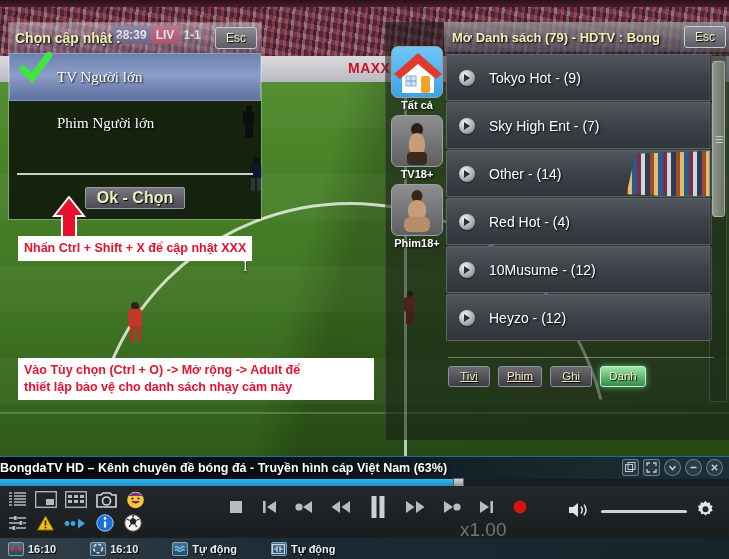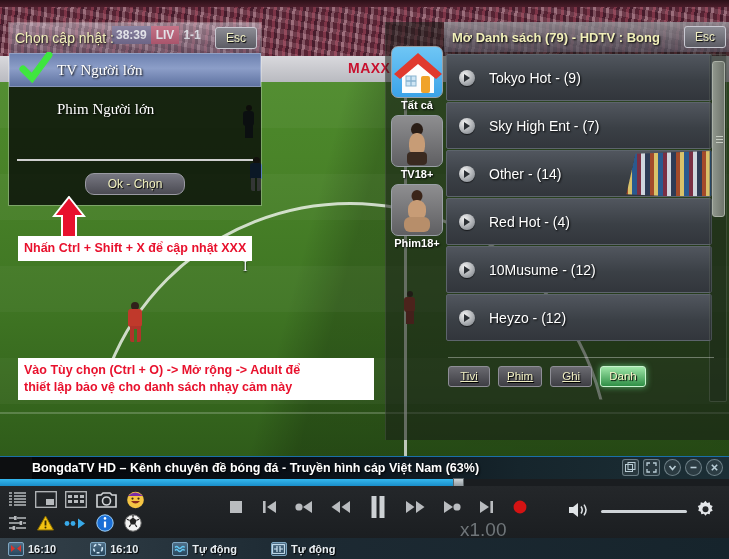--- a/index.html
+++ b/index.html
@@ -77,40 +77,40 @@
   .sb-time{ background:#4a3d6b; color:#fff; padding:2px 4px; }
   .sb-liv{ background:#b5203c; color:#fff; padding:2px 5px; }
   .sb-score{ color:#f1f1f1; padding:2px 4px; }
 
   
   .dlg{ position:absolute; left:8px; top:22px; width:254px;
     border:1px solid rgba(255,255,255,.28); }
   .dlg-bar{ position:relative; height:30px;
     background:linear-gradient(180deg, rgba(225,225,235,.46), rgba(120,120,140,.42));
     display:flex; align-items:center; padding:0 6px; }
-  .dlg-title{ font-size:14px; font-weight:normal; color:#f2f0b9;
+  .dlg-title{ font-size:14px; font-weight:bold; color:#f2f0b9;
     text-shadow:1px 1px 2px #000; }
   .esc-btn{ position:absolute; right:4px; top:4px; width:42px; height:22px;
     background:linear-gradient(#8c8c94,#5c5c64); border:1px solid #c9c9d2; border-radius:3px;
     color:#efeec2; font-size:12px; display:flex; align-items:center; justify-content:center;
     text-shadow:1px 1px 1px #000;}
   .dlg-body{ background:rgba(8,10,8,.80); padding:0 0 10px 0; }
-  .opt{ position:relative; height:34px; display:flex; align-items:center;
+  .opt{ position:relative; height:48px; display:flex; align-items:center;
     padding-left:48px; color:#fff; font-size:15px;
     font-family:"Liberation Serif",serif; text-shadow:1px 1px 2px #000;}
   .opt.sel{ background:linear-gradient(180deg,#6b7fae,#8c9ec8 45%,#5c6f9e);
     box-shadow:inset 0 0 0 1px rgba(255,255,255,.25); }
   .tick{ position:absolute; left:10px; top:-1px; width:34px; height:34px; }
   .opt2{ height:44px; padding-left:48px; display:flex; align-items:center;
     color:#fff; font-size:15px; font-family:"Liberation Serif",serif; text-shadow:1px 1px 2px #000;}
   .dlg-sep{ height:2px; margin:28px 8px 0 8px; background:#cfcfcf; }
   .ok-btn{ margin:12px auto 0 auto; width:100px; height:22px;
-    background:linear-gradient(#777781,#4b4b53); border:1px solid #9a9aa3; border-radius:9px;
-    color:#f0efbd; font-size:12px; display:flex; align-items:center; justify-content:center;
-    text-shadow:1px 1px 1px #000;}
+    background:linear-gradient(#777781,#4b4b53); border:1px solid #9a9aa3; border-radius:2px;
+    color:#f0efbd; font-size:16px; display:flex; align-items:center; justify-content:center;
+    text-shadow:1px 1px 1px #000;font-weight:bold;}
 
   
   .arrow-up{ position:absolute; left:52px; top:196px; width:34px; height:48px; }
   .note{ position:absolute; background:#ffffff; color:#e8112d; font-weight:bold;
     font-size:12.5px; padding:4px 6px; line-height:1.35; }
   .note1{ left:18px; top:236px; }
   .note2{ left:18px; top:358px; width:356px; }
 
   
   .panel{ position:absolute; left:385px; top:22px; width:344px; height:418px;
@@ -173,21 +173,21 @@
     text-shadow:1px 1px 1px #000;}
   .tagbtn u{ text-decoration:underline; }
   .tagbtn.on{ background:linear-gradient(#9fe6a8,#2f8f46); border:1px solid #c8f3cf;
     color:#f6f3c8; box-shadow:0 0 6px rgba(110,230,140,.7);}
 
   
   .player-win{ position:absolute; left:0; top:456px; width:729px; height:103px;
     background:#0d0f11; border-top:1px solid #1b6fa8; }
   .pw-title{ position:relative; height:22px; display:flex; align-items:center;
     padding-left:0; overflow:hidden;
-    background:linear-gradient(90deg,#05070a 0%, #0a1018 40%, #16252c 70%, #1c2f36 100%);margin-left:32px; }
+    background:linear-gradient(90deg,#05070a 0%, #0a1018 40%, #16252c 70%, #1c2f36 100%); }
   .pw-title-text{ color:#fff; font-size:12.5px; font-weight:bold; white-space:nowrap;
     text-shadow:1px 1px 2px #000; }
   .wbtns{ position:absolute; right:6px; top:2px; display:flex; gap:4px; }
   .wbtn{ width:17px; height:17px; border-radius:50%;
     background:rgba(255,255,255,.07); border:1px solid rgba(190,210,220,.45);
     display:flex; align-items:center; justify-content:center; }
   .wbtn.sq{ border-radius:3px; }
   .seek{ position:relative; height:7px; background:#1a1d20; }
   .seek-fill{ position:absolute; left:0; top:0; height:7px; width:63%;
     background:linear-gradient(#35b8ef,#1a8ec9); }

